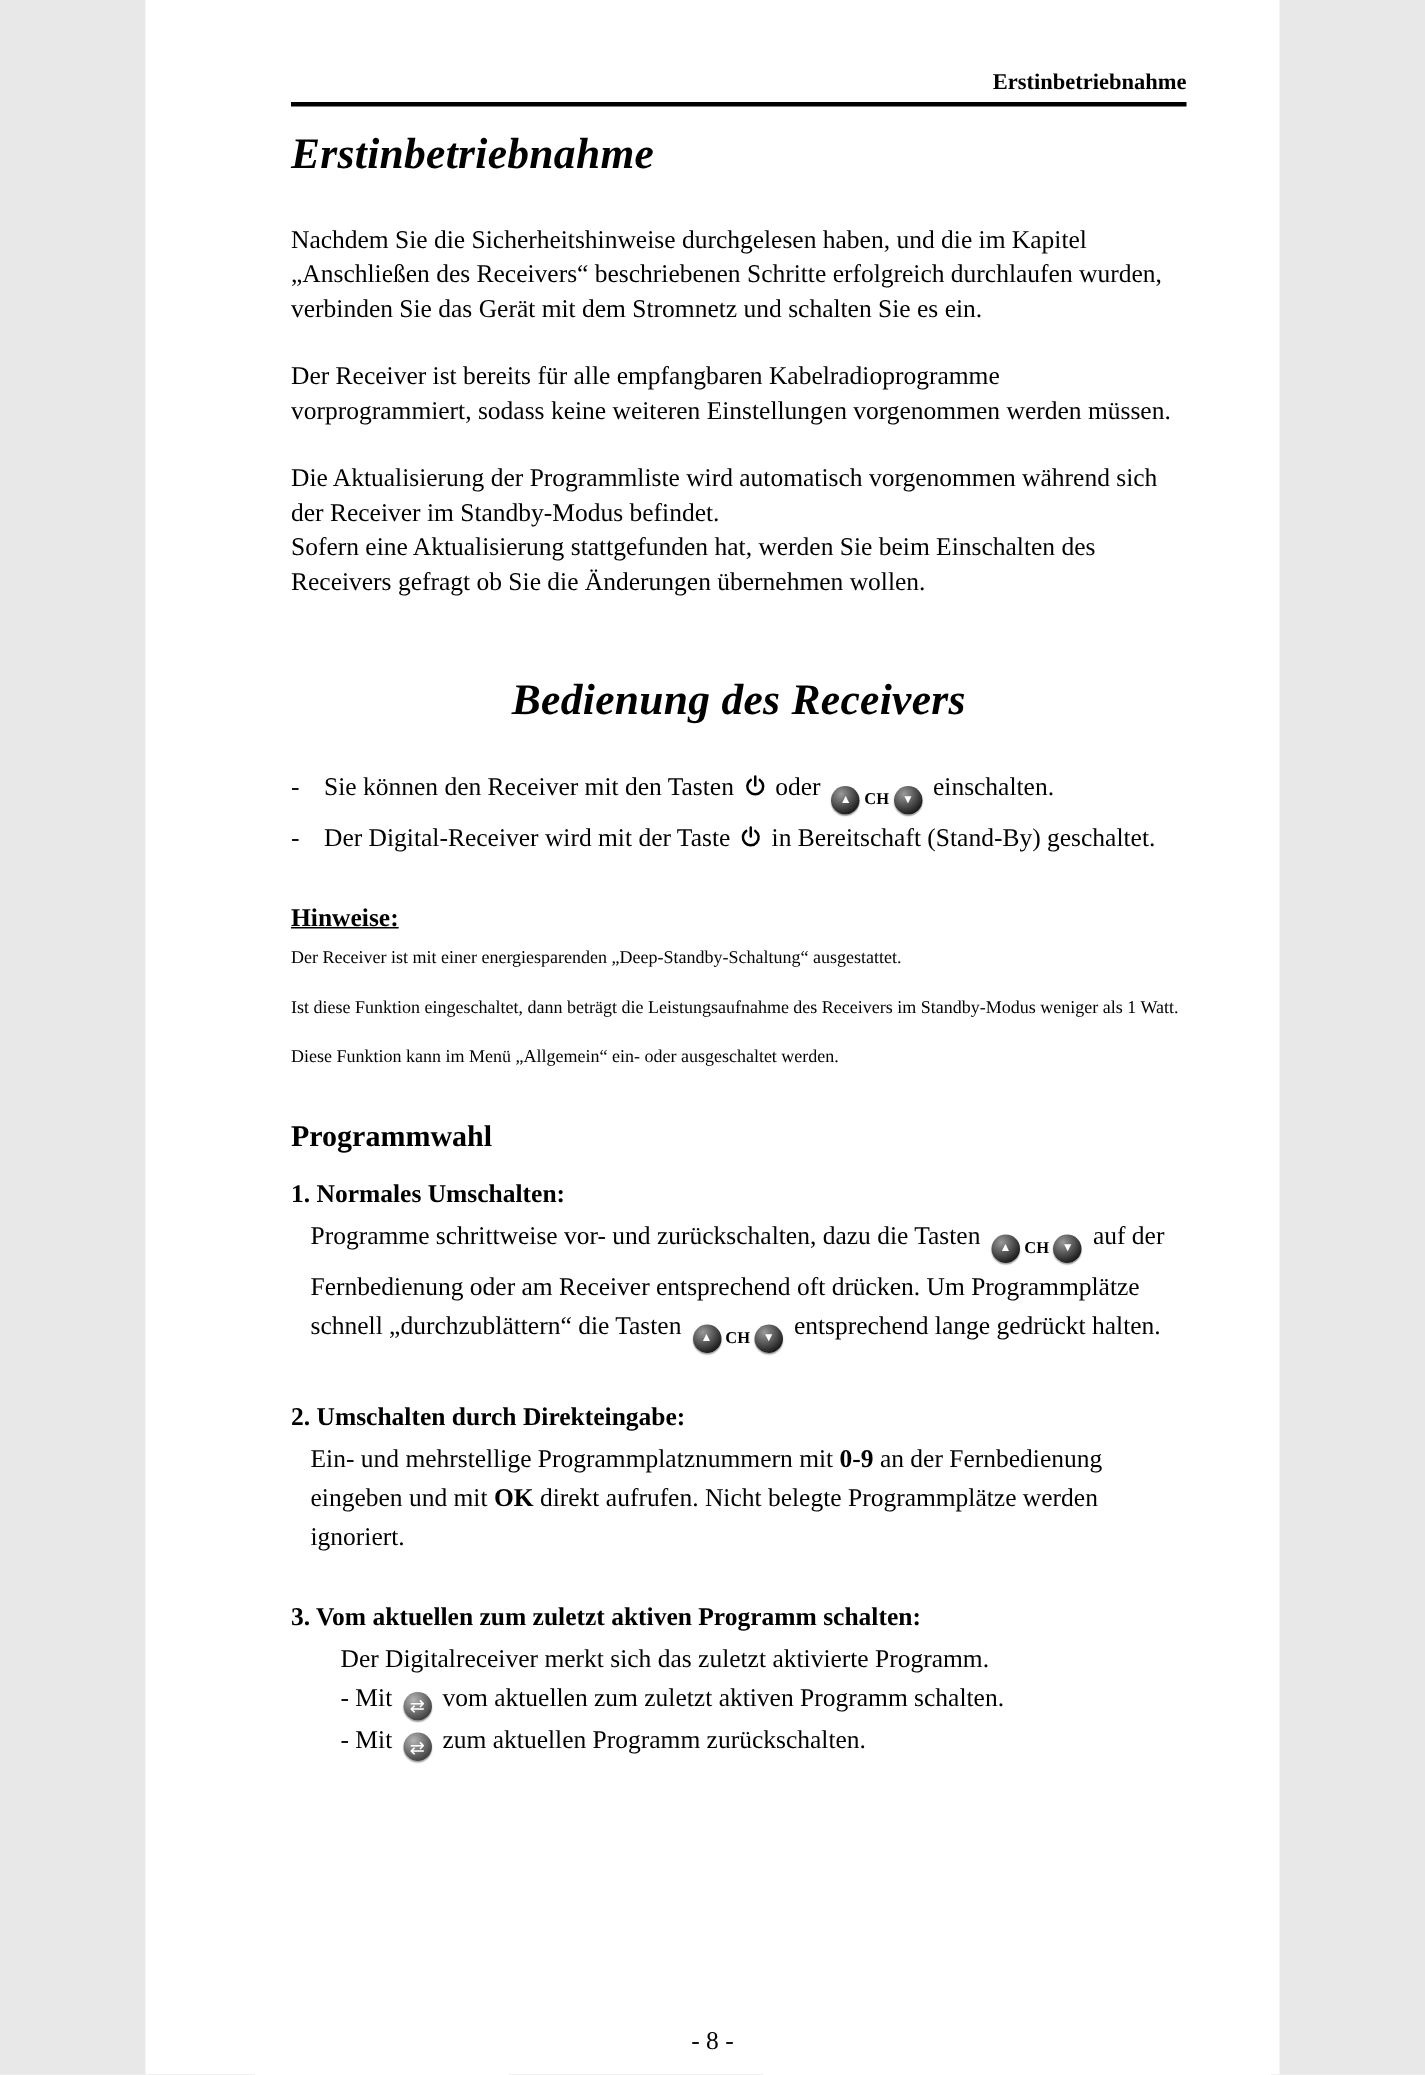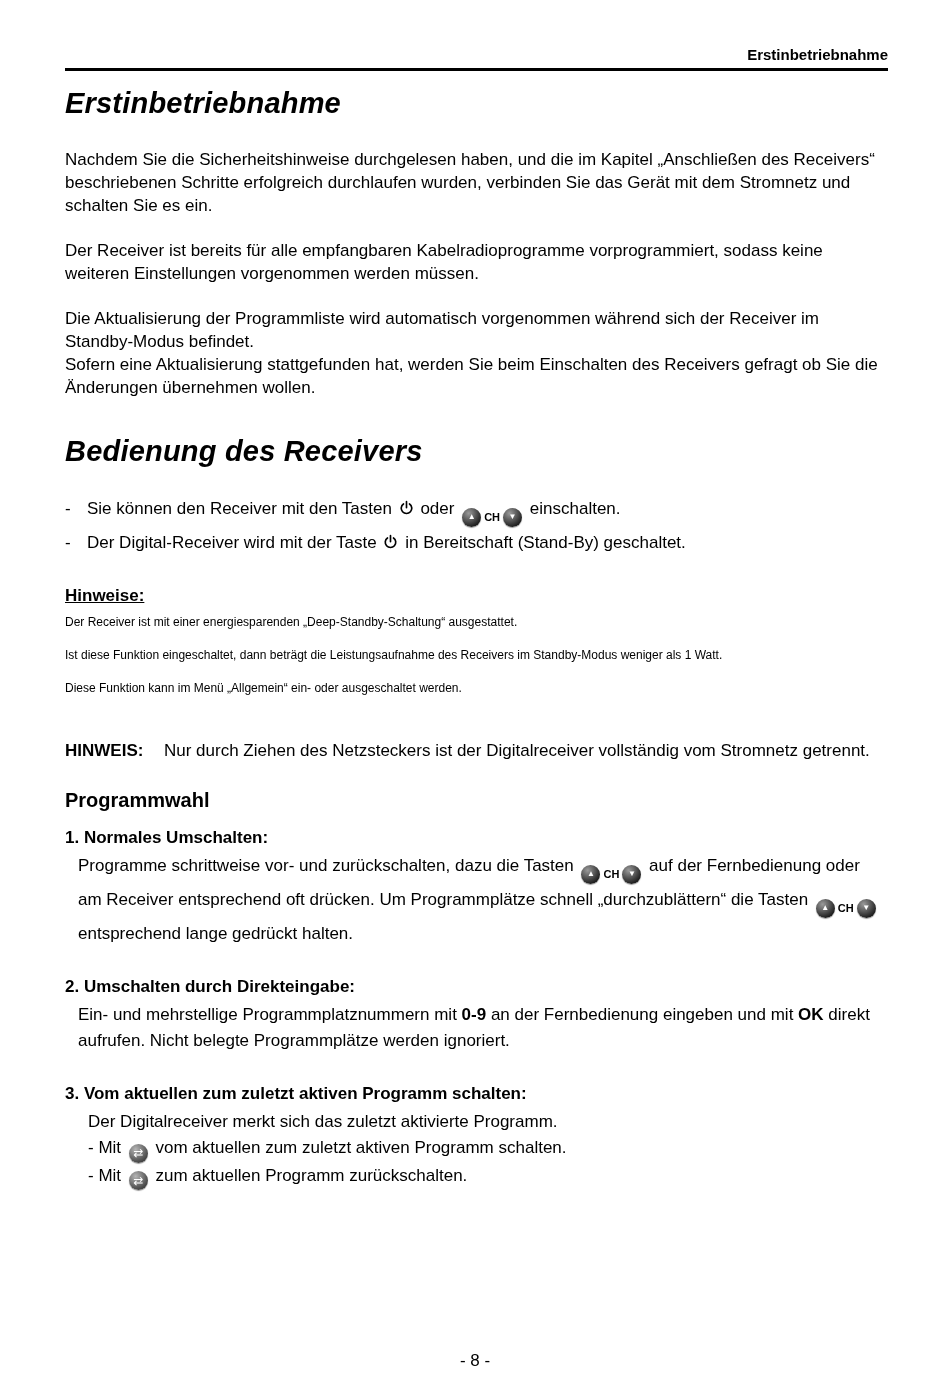--- a/index.html
+++ b/index.html
@@ -1,41 +1,41 @@
 <!DOCTYPE html>
 <html lang="de"><head>
 <meta charset="utf-8">
 <style>
   html,body{margin:0;padding:0;background:#e8e8e8;}
   .page{
-    width:950px;height:1383px;position:relative;background:#ffffff;
-    font-family:Liberation Sans, sans-serif;color:#000;margin:0 auto;
-    box-sizing:border-box;overflow:hidden;
+    width:756px;height:1383px;position:relative;background:#ffffff;
+    font-family:Liberation Serif, serif;color:#000;margin:0 auto;
+    box-sizing:border-box;overflow:hidden;padding-left:32px;
   }
   .content{padding:46px 62px 0 65px;}
   .header-block{border-bottom:3px solid #000;padding-bottom:4px;text-align:right;}
   .header-right{font-weight:bold;font-size:15px;}
   h1.doc-title, h2.doc-title{
     font-size:29px;font-style:italic;font-weight:bold;margin:16px 0 28px 0;letter-spacing:.2px;
   }
-  h2.doc-title{margin-top:36px;}
+  h2.doc-title{margin-top:52px;text-align:center;}
   h3.sub-title{font-size:20px;font-weight:bold;margin:26px 0 16px 0;}
   p.body-text{font-size:17px;line-height:23px;margin:0 0 22px 0;}
   .pre-line{white-space:pre-line;}
   .dashline{display:flex;font-size:17px;line-height:26px;margin:0;}
   .dash{width:22px;flex:none;}
   .dl-text{flex:1;}
   .notes-heading{font-size:17px;font-weight:bold;text-decoration:underline;margin:30px 0 0 0;}
   .notes-body{font-size:12px;line-height:33px;margin:0 0 26px 0;}
   .hinweis{position:relative;padding-left:99px;font-size:17px;line-height:24px;margin:34px 0 26px 0;}
   .hinweis-label{position:absolute;left:0;top:0;font-weight:bold;}
   .num-item{margin:0 0 30px 0;}
   .num-title{font-weight:bold;font-size:17px;margin:0 0 5px 0;}
   .num-body{margin-left:13px;font-size:17px;line-height:26px;}
-  .num-line{font-size:17px;line-height:26px;margin-left:23px;}
+  .num-line{font-size:17px;line-height:26px;margin-left:33px;}
   .footer{position:absolute;left:0;right:0;bottom:12px;text-align:center;font-size:17px;}
   
   .power-icon{display:inline-block;vertical-align:-2px;margin:0 2px;}
   .ch-group{display:inline-flex;align-items:center;gap:3px;vertical-align:-5px;margin:0 3px;}
   .btn-circle{
     display:inline-flex;align-items:center;justify-content:center;
     width:19px;height:19px;border-radius:50%;
     background:radial-gradient(circle at 35% 28%, #9a9a9a, #1c1c1c 75%);
     color:#fff;box-shadow:0 1px 1px rgba(0,0,0,.4);
   }
@@ -101,24 +101,20 @@
         </svg>
         <span>in Bereitschaft (Stand-By) geschaltet.</span>
       </span>
     </div>
 
     <p class="notes-heading">Hinweise:</p>
     <p class="notes-body pre-line">Der Receiver ist mit einer energiesparenden „Deep-Standby-Schaltung“ ausgestattet.
 Ist diese Funktion eingeschaltet, dann beträgt die Leistungsaufnahme des Receivers im Standby-Modus weniger als 1 Watt.
 Diese Funktion kann im Menü „Allgemein“ ein- oder ausgeschaltet werden.</p>
 
-    <div class="hinweis">
-      <span class="hinweis-label">HINWEIS:</span>
-      <span>Nur durch Ziehen des Netzsteckers ist der Digitalreceiver vollständig vom Stromnetz getrennt.</span>
-    </div>
 
     <h3 class="sub-title">Programmwahl</h3>
 
     <div class="num-item">
       <div class="num-title">1. Normales Umschalten:</div>
       <div class="num-body">
         <span>Programme schrittweise vor- und zurückschalten, dazu die Tasten</span>
         <span class="ch-group">
           <span class="btn-circle">
               <span class="tri">▲</span>

